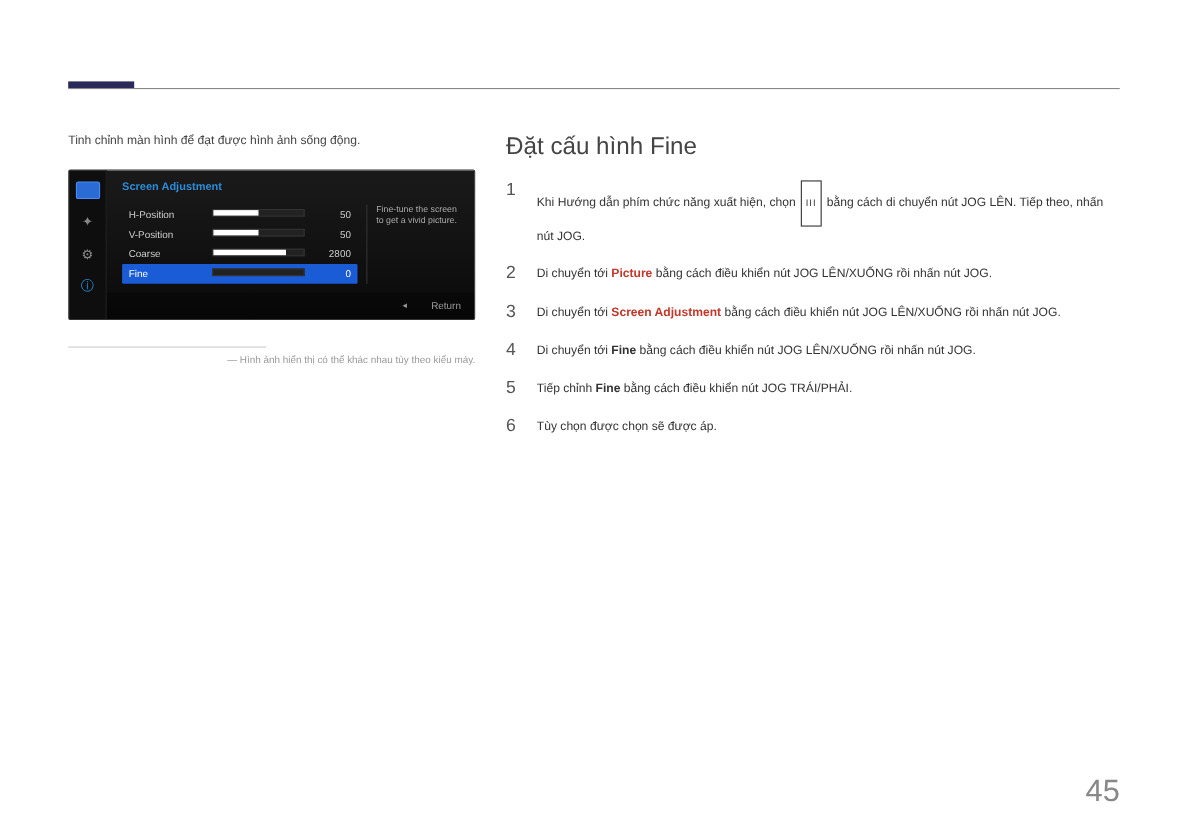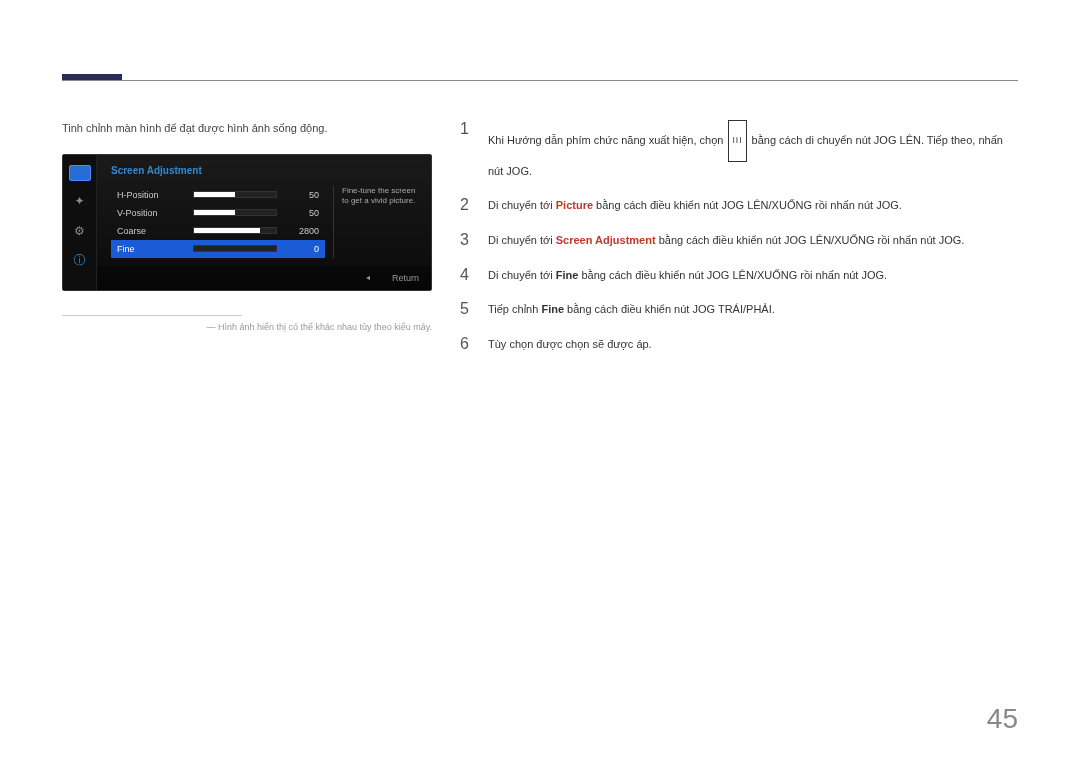--- a/index.html
+++ b/index.html
@@ -76,21 +76,21 @@
   }
   .osd-left .ico.monitor { background:#2a6bd6; border-radius:2px; width:22px;height:16px; border:1px solid #4a8bf6;}
   .osd-main {
     margin-left: 34px;
     padding: 10px 8px 4px 14px;
   }
   .osd-title { color:#2a8bd6; font-size:10px; font-weight:bold; margin-bottom:10px;}
   .osd-body { display:flex; gap:8px;}
   .osd-list { flex:1;}
   .osd-row {
-    display:flex; align-items:center;
+    display:flex; 
     padding: 4px 6px;
     border-radius:1px;
     gap:6px;
   }
   .osd-row.selected { background:#1a5bd6; color:#fff;}
   .osd-label { width:70px; font-size:9px;}
   .osd-slider {
     flex:1; height:7px; background:#222; position:relative; border:1px solid #333;
   }
   .osd-slider .fill { position:absolute; top:0;left:0;bottom:0; background:#fff;}
@@ -221,20 +221,21 @@
       <span class="tri">◂</span>
       <span>Return</span>
     </div>
   </div>
 
   <div class="sep-line"></div>
   <div class="footnote">― Hình ảnh hiển thị có thể khác nhau tùy theo kiểu máy.</div>
 </div>
 
 <div class="right-col">
+  <div class="section-title">Đặt cấu hình Fine</div>
 
   <div class="step">
     <div class="step-num">1</div>
     <div class="step-text">
       <span>Khi Hướng dẫn phím chức năng xuất hiện, chọn </span><span class="menu-glyph">ⅠⅠⅠ</span><span> bằng cách di chuyển nút JOG LÊN. Tiếp theo, nhấn nút JOG.</span>
     </div>
   </div>
 
   <div class="step">
     <div class="step-num">2</div>

